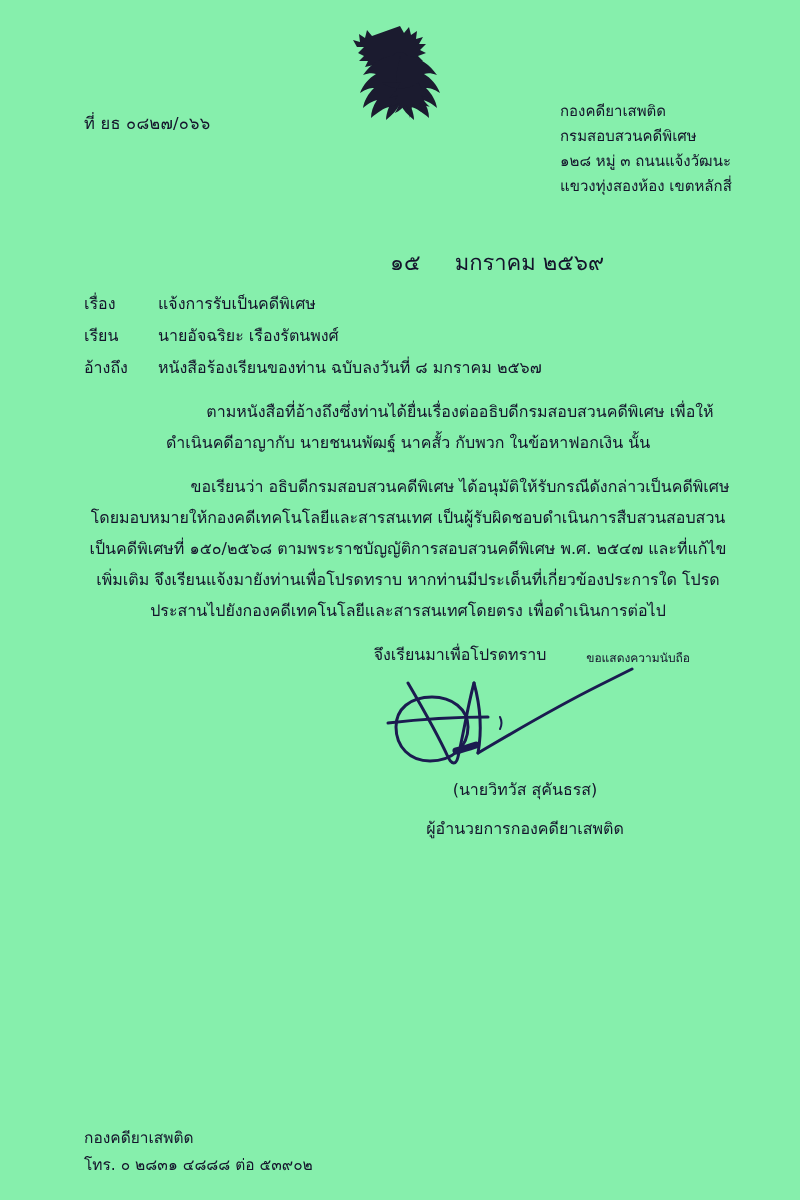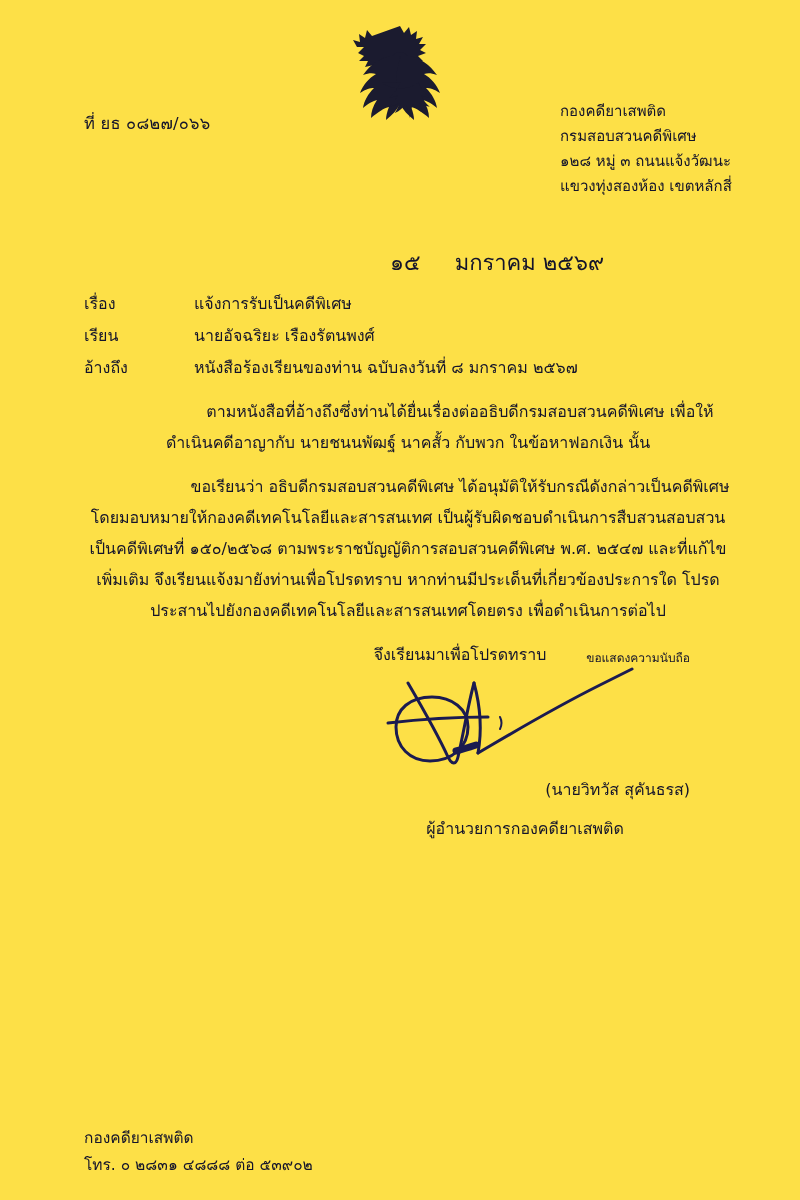--- a/index.html
+++ b/index.html
@@ -12,21 +12,21 @@
     height: 1200px;
     position: relative;
     font-family: "DejaVu Sans", "Liberation Sans", sans-serif;
     color: #14142b;
     overflow: hidden;
   }
 
   .page {
     position: absolute;
     inset: 0;
-    background: #fde047;
+    background: #86efac;
   }
 
   
   .emblem {
     position: absolute;
     left: 352px;
     top: 22px;
     width: 96px;
     height: 112px;
   }
@@ -65,21 +65,21 @@
 
   
   .meta {
     position: absolute;
     left: 84px;
     top: 288px;
     width: 640px;
     font-size: 16px;
     line-height: 32px;
   }
-  .meta .row { display: flex; white-space: nowrap; gap: 36px; }
+  .meta .row { display: flex; white-space: nowrap; }
   .meta .lbl { width: 74px; flex: 0 0 74px; }
   .meta .val { flex: 1 1 auto; }
 
   
   .body {
     position: absolute;
     left: 84px;
     top: 396px;
     width: 648px;
     font-size: 16px;
@@ -111,21 +111,20 @@
     position: absolute;
     left: -8px;
     top: -6px;
     width: 330px;
     height: 120px;
     overflow: visible;
   }
   .sig-name {
     font-size: 16px;
     margin-top: 2px;
-    text-align: right;
   }
   .sig-title {
     font-size: 16px;
     margin-top: 14px;
   }
 
   
   .footer {
     position: absolute;
     left: 84px;

